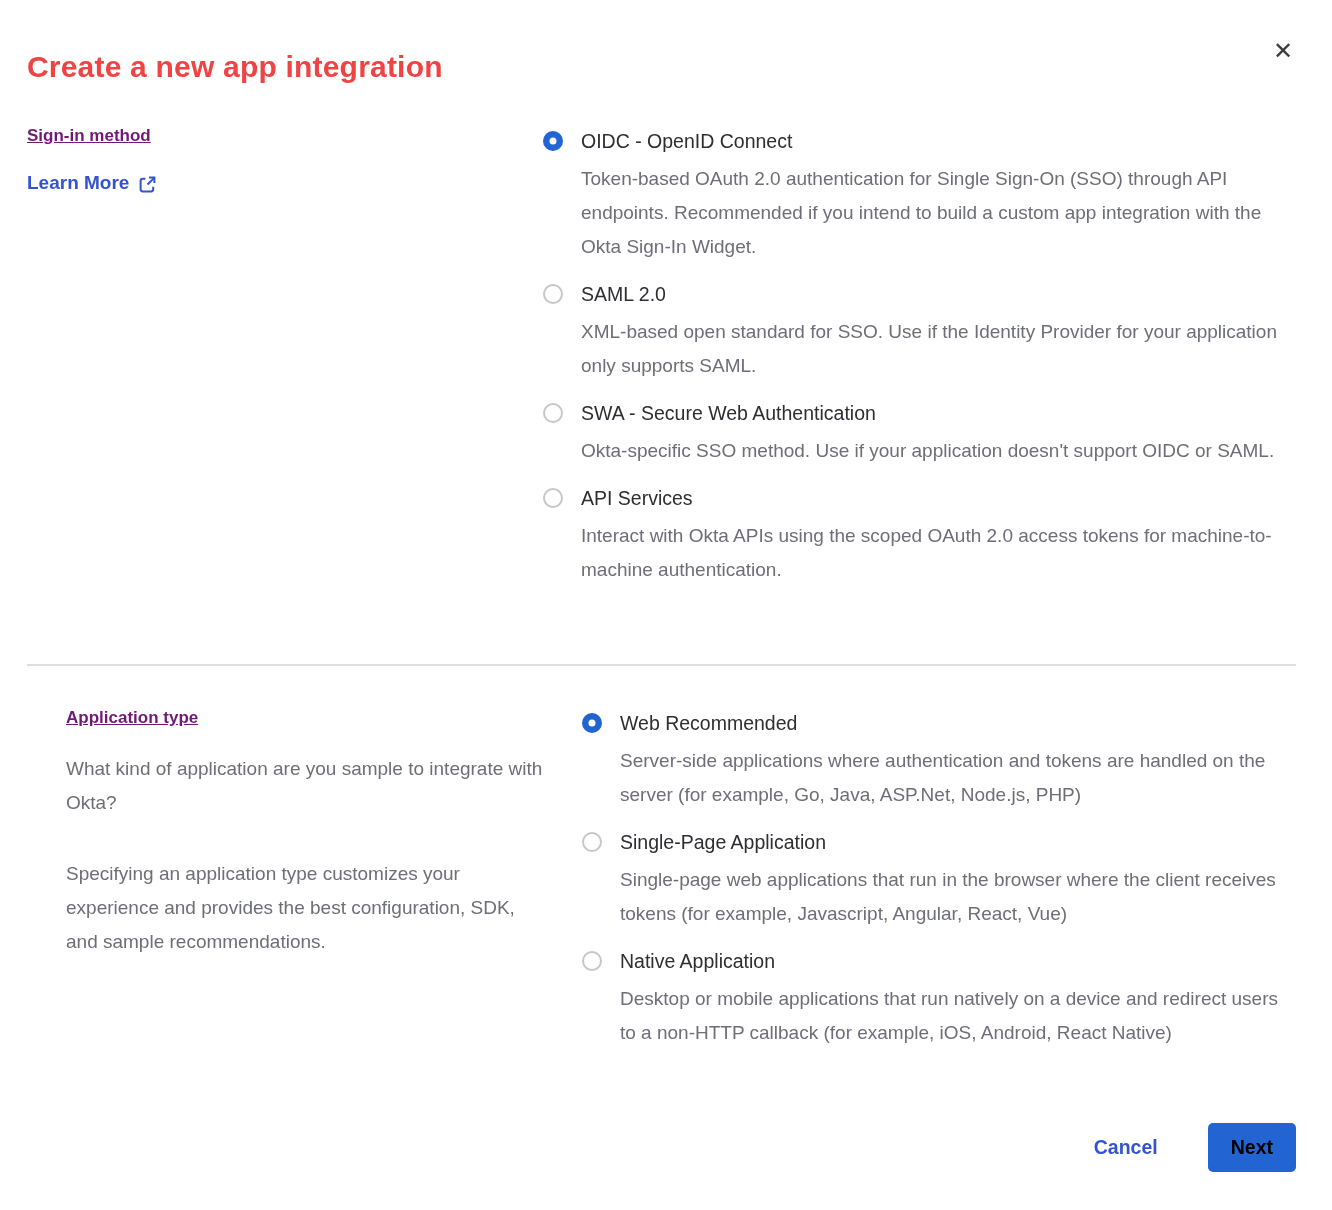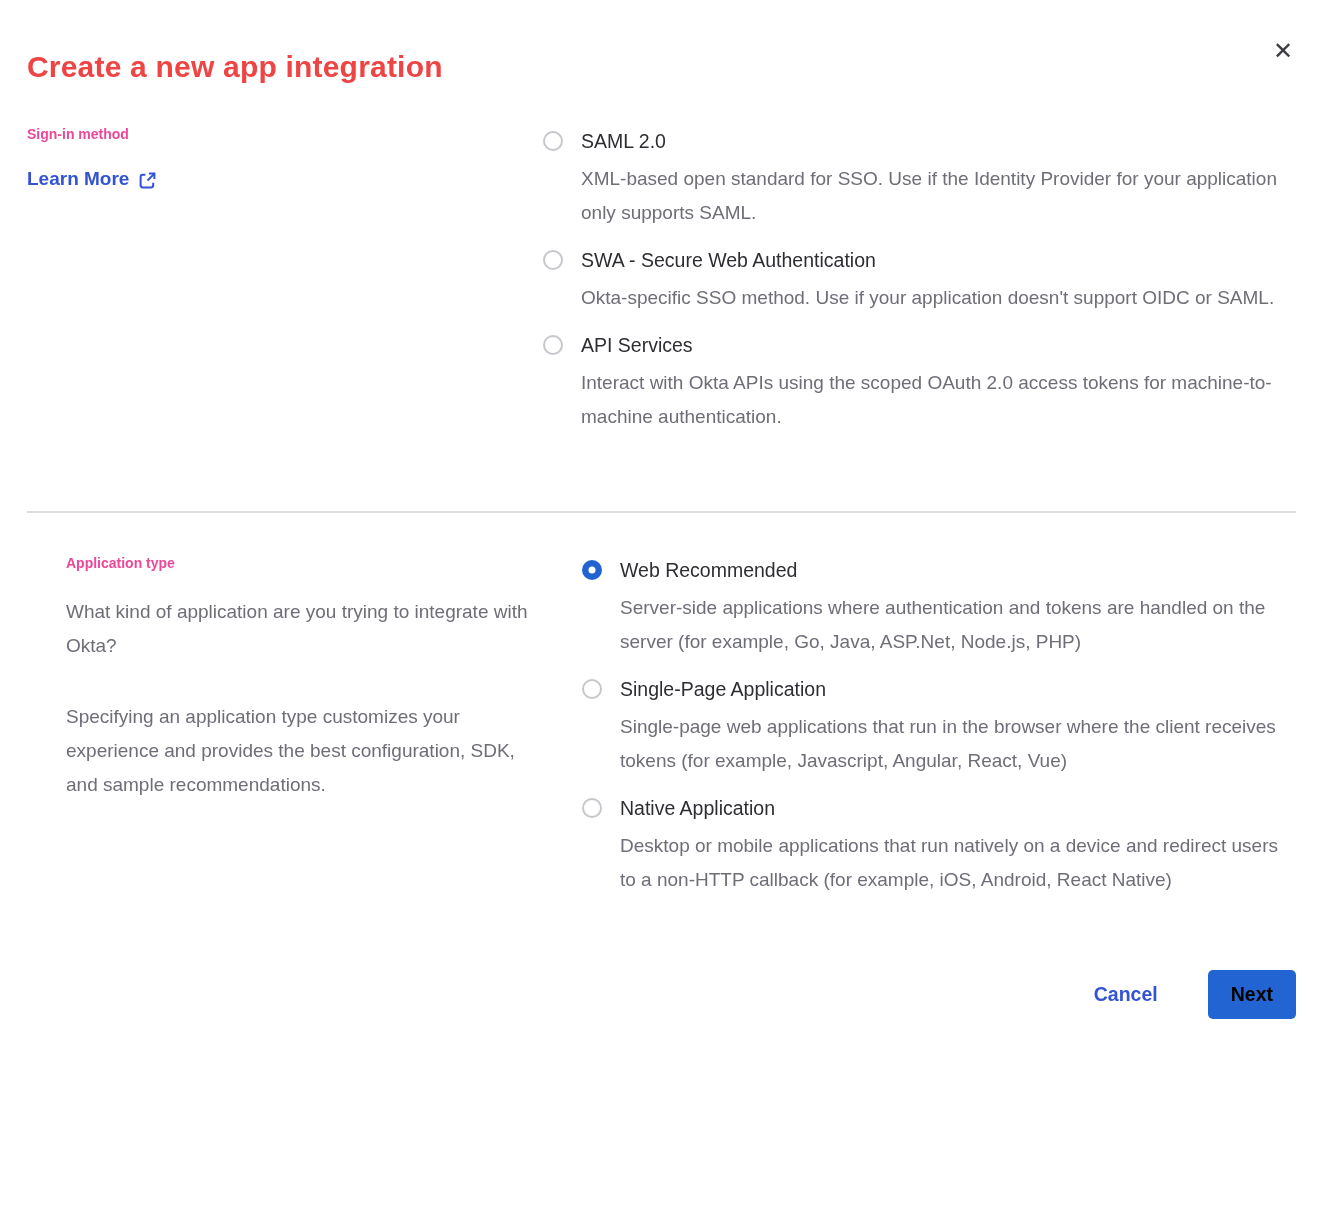--- a/index.html
+++ b/index.html
@@ -33,23 +33,24 @@
     color: #ef4444;
     letter-spacing: 0.2px;
   }
   .row {
     display: grid;
     grid-template-columns: 516px 1fr;
     column-gap: 0;
     margin-top: 42px;
   }
   .section-label {
-    font-size: 14px;
-    font-weight: 700;
-    color: #ec4899;
+    font-size: 17px;
+    font-weight: 700;
+    color: #701a75;
+    text-decoration: underline;
   }
   .learn-more {
     display: inline-flex;
     align-items: center;
     gap: 9px;
     margin-top: 26px;
     font-size: 19px;
     font-weight: 700;
     color: var(--link, #3353d3);
     text-decoration: none;
@@ -158,20 +159,27 @@
       <a class="learn-more">
         <span>Learn More</span>
         <svg width="19" height="19" viewBox="0 0 16 16" fill="none" stroke="currentColor" stroke-width="1.7">
           <path d="M6.2 3.2H4A1.8 1.8 0 0 0 2.2 5v7A1.8 1.8 0 0 0 4 13.8h7a1.8 1.8 0 0 0 1.8-1.8V9.8"></path>
           <path d="M9.2 2.2h4.6v4.6"></path>
           <path d="M13.6 2.4 8 8"></path>
         </svg>
       </a>
     </div>
     <div class="right options" id="signin-options">
+  <div class="option">
+    <span class="radio selected"></span>
+    <div class="option-text">
+      <div class="option-label">OIDC - OpenID Connect</div>
+      <div class="option-desc">Token-based OAuth 2.0 authentication for Single Sign-On (SSO) through API endpoints. Recommended if you intend to build a custom app integration with the Okta Sign-In Widget.</div>
+    </div>
+  </div>
 
   <div class="option">
     <span class="radio"></span>
     <div class="option-text">
       <div class="option-label">SAML 2.0</div>
       <div class="option-desc">XML-based open standard for SSO. Use if the Identity Provider for your application only supports SAML.</div>
     </div>
   </div>
 
   <div class="option">
@@ -190,21 +198,21 @@
     </div>
   </div>
 </div>
   </section>
 
   <hr class="divider">
 
   <section class="row apptype">
     <div class="left">
       <div class="section-label">Application type</div>
-      <p class="helper">What kind of application are you trying to integrate with Okta?</p>
+      <p class="helper">What kind of application are you sample to integrate with Okta?</p>
       <p class="helper">Specifying an application type customizes your experience and provides the best configuration, SDK, and sample recommendations.</p>
     </div>
     <div class="right options" id="apptype-options">
   <div class="option">
     <span class="radio selected"></span>
     <div class="option-text">
       <div class="option-label">Web Recommended</div>
       <div class="option-desc">Server-side applications where authentication and tokens are handled on the server (for example, Go, Java, ASP.Net, Node.js, PHP)</div>
     </div>
   </div>

